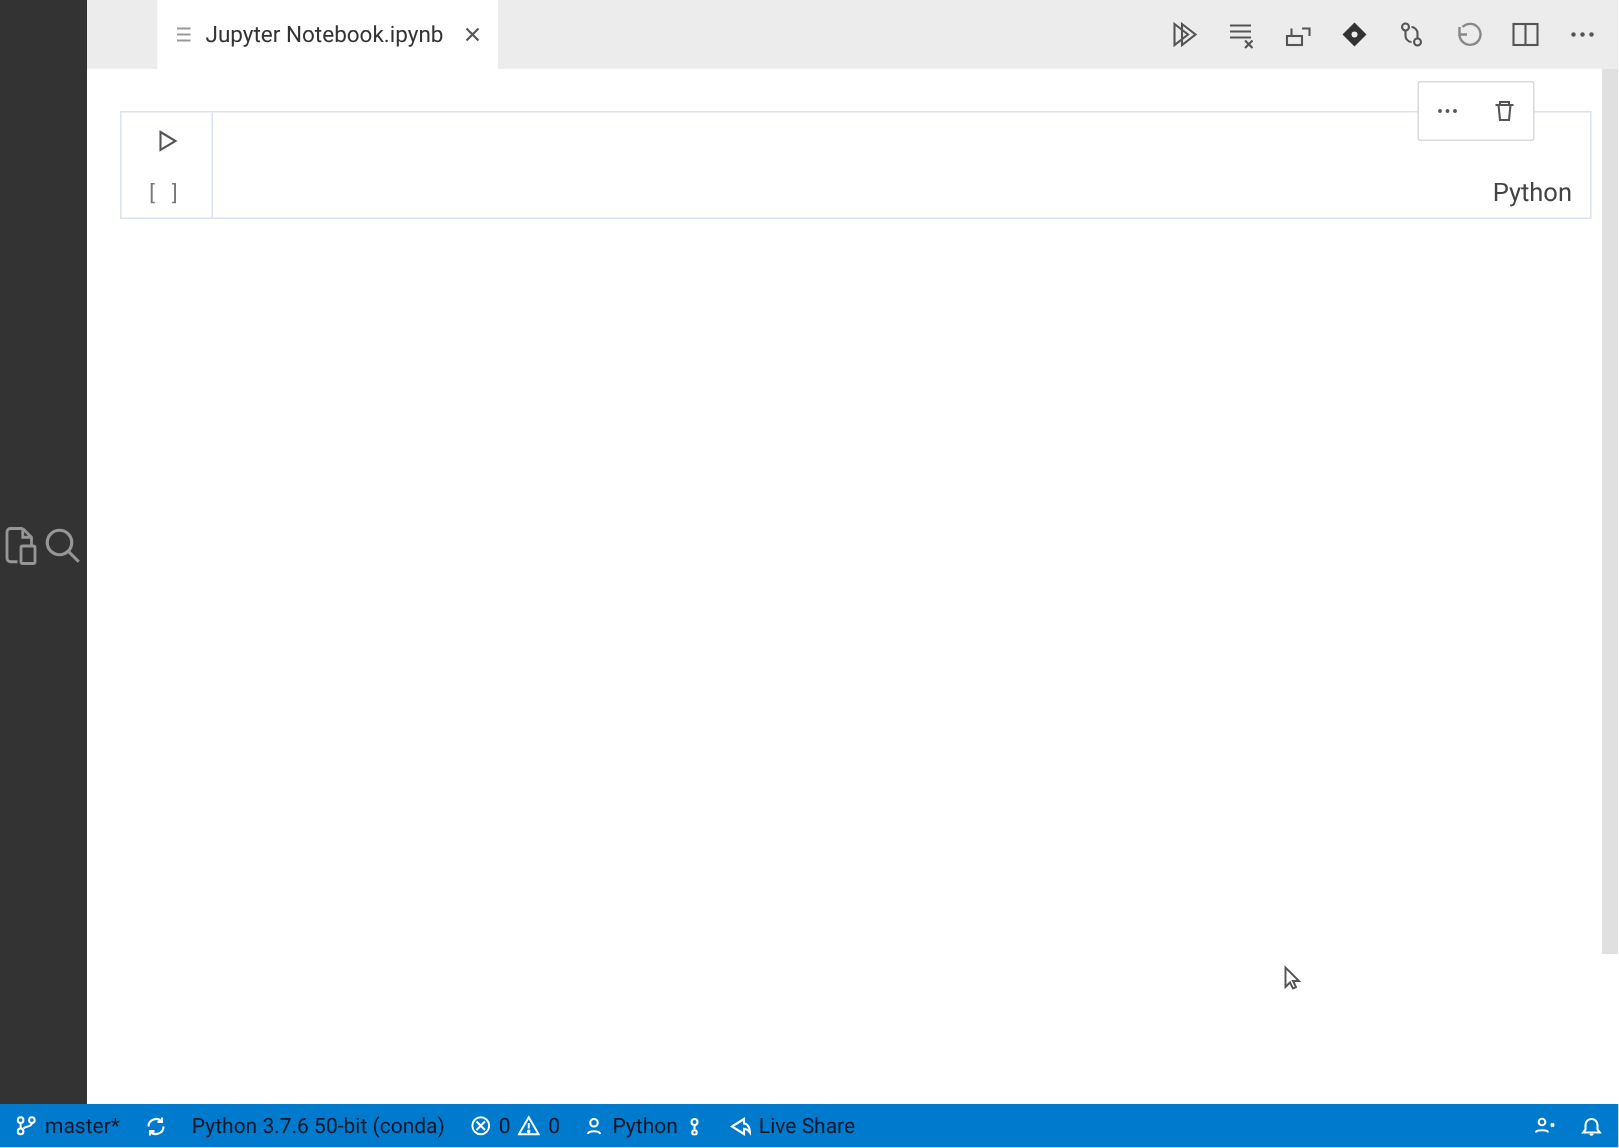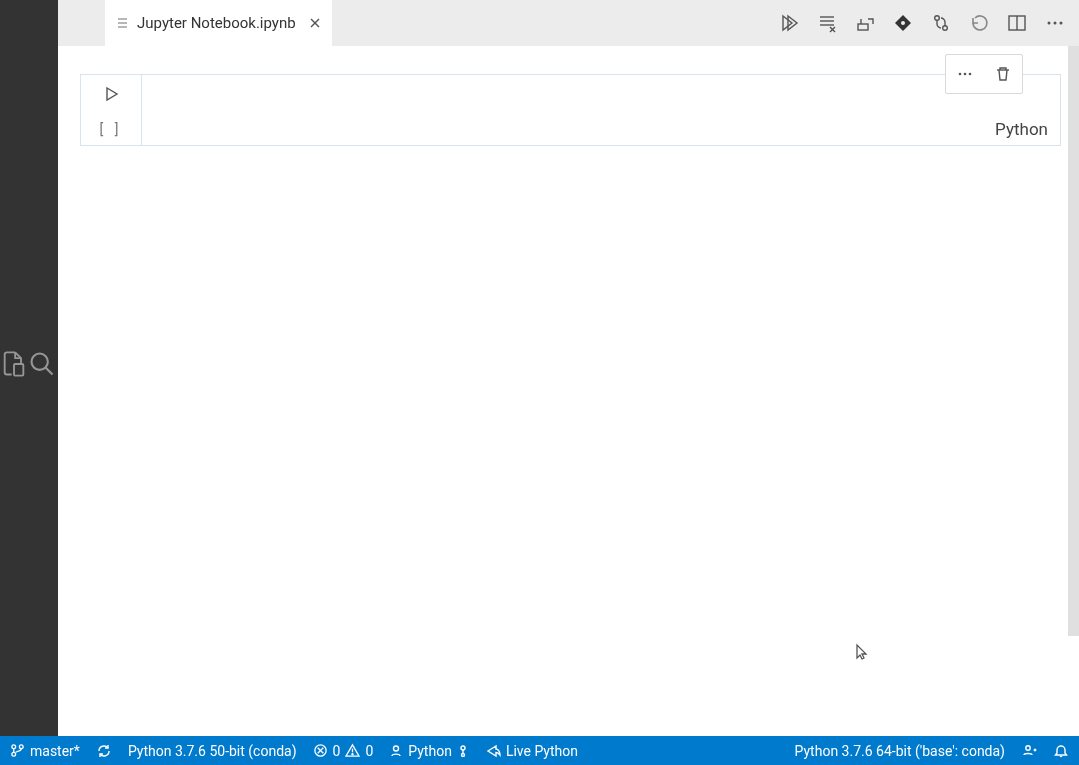--- a/index.html
+++ b/index.html
@@ -162,21 +162,21 @@
     }
     .cursor-ptr {
       position: absolute;
       top: 597px;
       left: 797px;
       pointer-events: none;
     }
     .status-bar {
       height: 29px;
       background: #007acc;
-      color: #ffffff;
+      color: #0f172a;
       display: flex;
       align-items: center;
       font-size: 14px;
       padding: 0 10px;
     }
     .status-bar .sitem {
       display: inline-flex;
       align-items: center;
       gap: 5px;
       margin-right: 16px;
@@ -424,26 +424,23 @@
     <svg width="12" height="12" viewBox="0 0 12 12" fill="none" stroke="#fff" stroke-width="1.4">
         <circle cx="6" cy="3" r="2"></circle>
         <path d="M6 5v3"></path>
         <circle cx="6" cy="10" r="1.5"></circle>
       </svg>
   </span>
   <span class="sitem">
     <svg width="16" height="16" viewBox="0 0 16 16" fill="none" stroke="#fff" stroke-width="1.4">
         <path d="M3 8l8-5v3c3 0 4 4 4 6-1.5-2-3-2.5-4-2.5V13z"></path>
       </svg>
-    <span>Live Python</span>
+    <span>Live Share</span>
   </span>
   <span class="spacer"></span>
-  <span class="sitem">
-    <span>Python 3.7.6 64-bit ('base': conda)</span>
-  </span>
   <span class="sitem">
     <svg width="16" height="16" viewBox="0 0 16 16" fill="none" stroke="#fff" stroke-width="1.4">
         <circle cx="7" cy="5" r="2.2"></circle>
         <path d="M3 12c0-2 8-2 8 0"></path>
         <path d="M13 6l2 2"></path>
         <path d="M15 6l-2 2"></path>
       </svg>
   </span>
   <span class="sitem" style="margin-right:0">
     <svg width="16" height="16" viewBox="0 0 16 16" fill="none" stroke="#fff" stroke-width="1.4">

